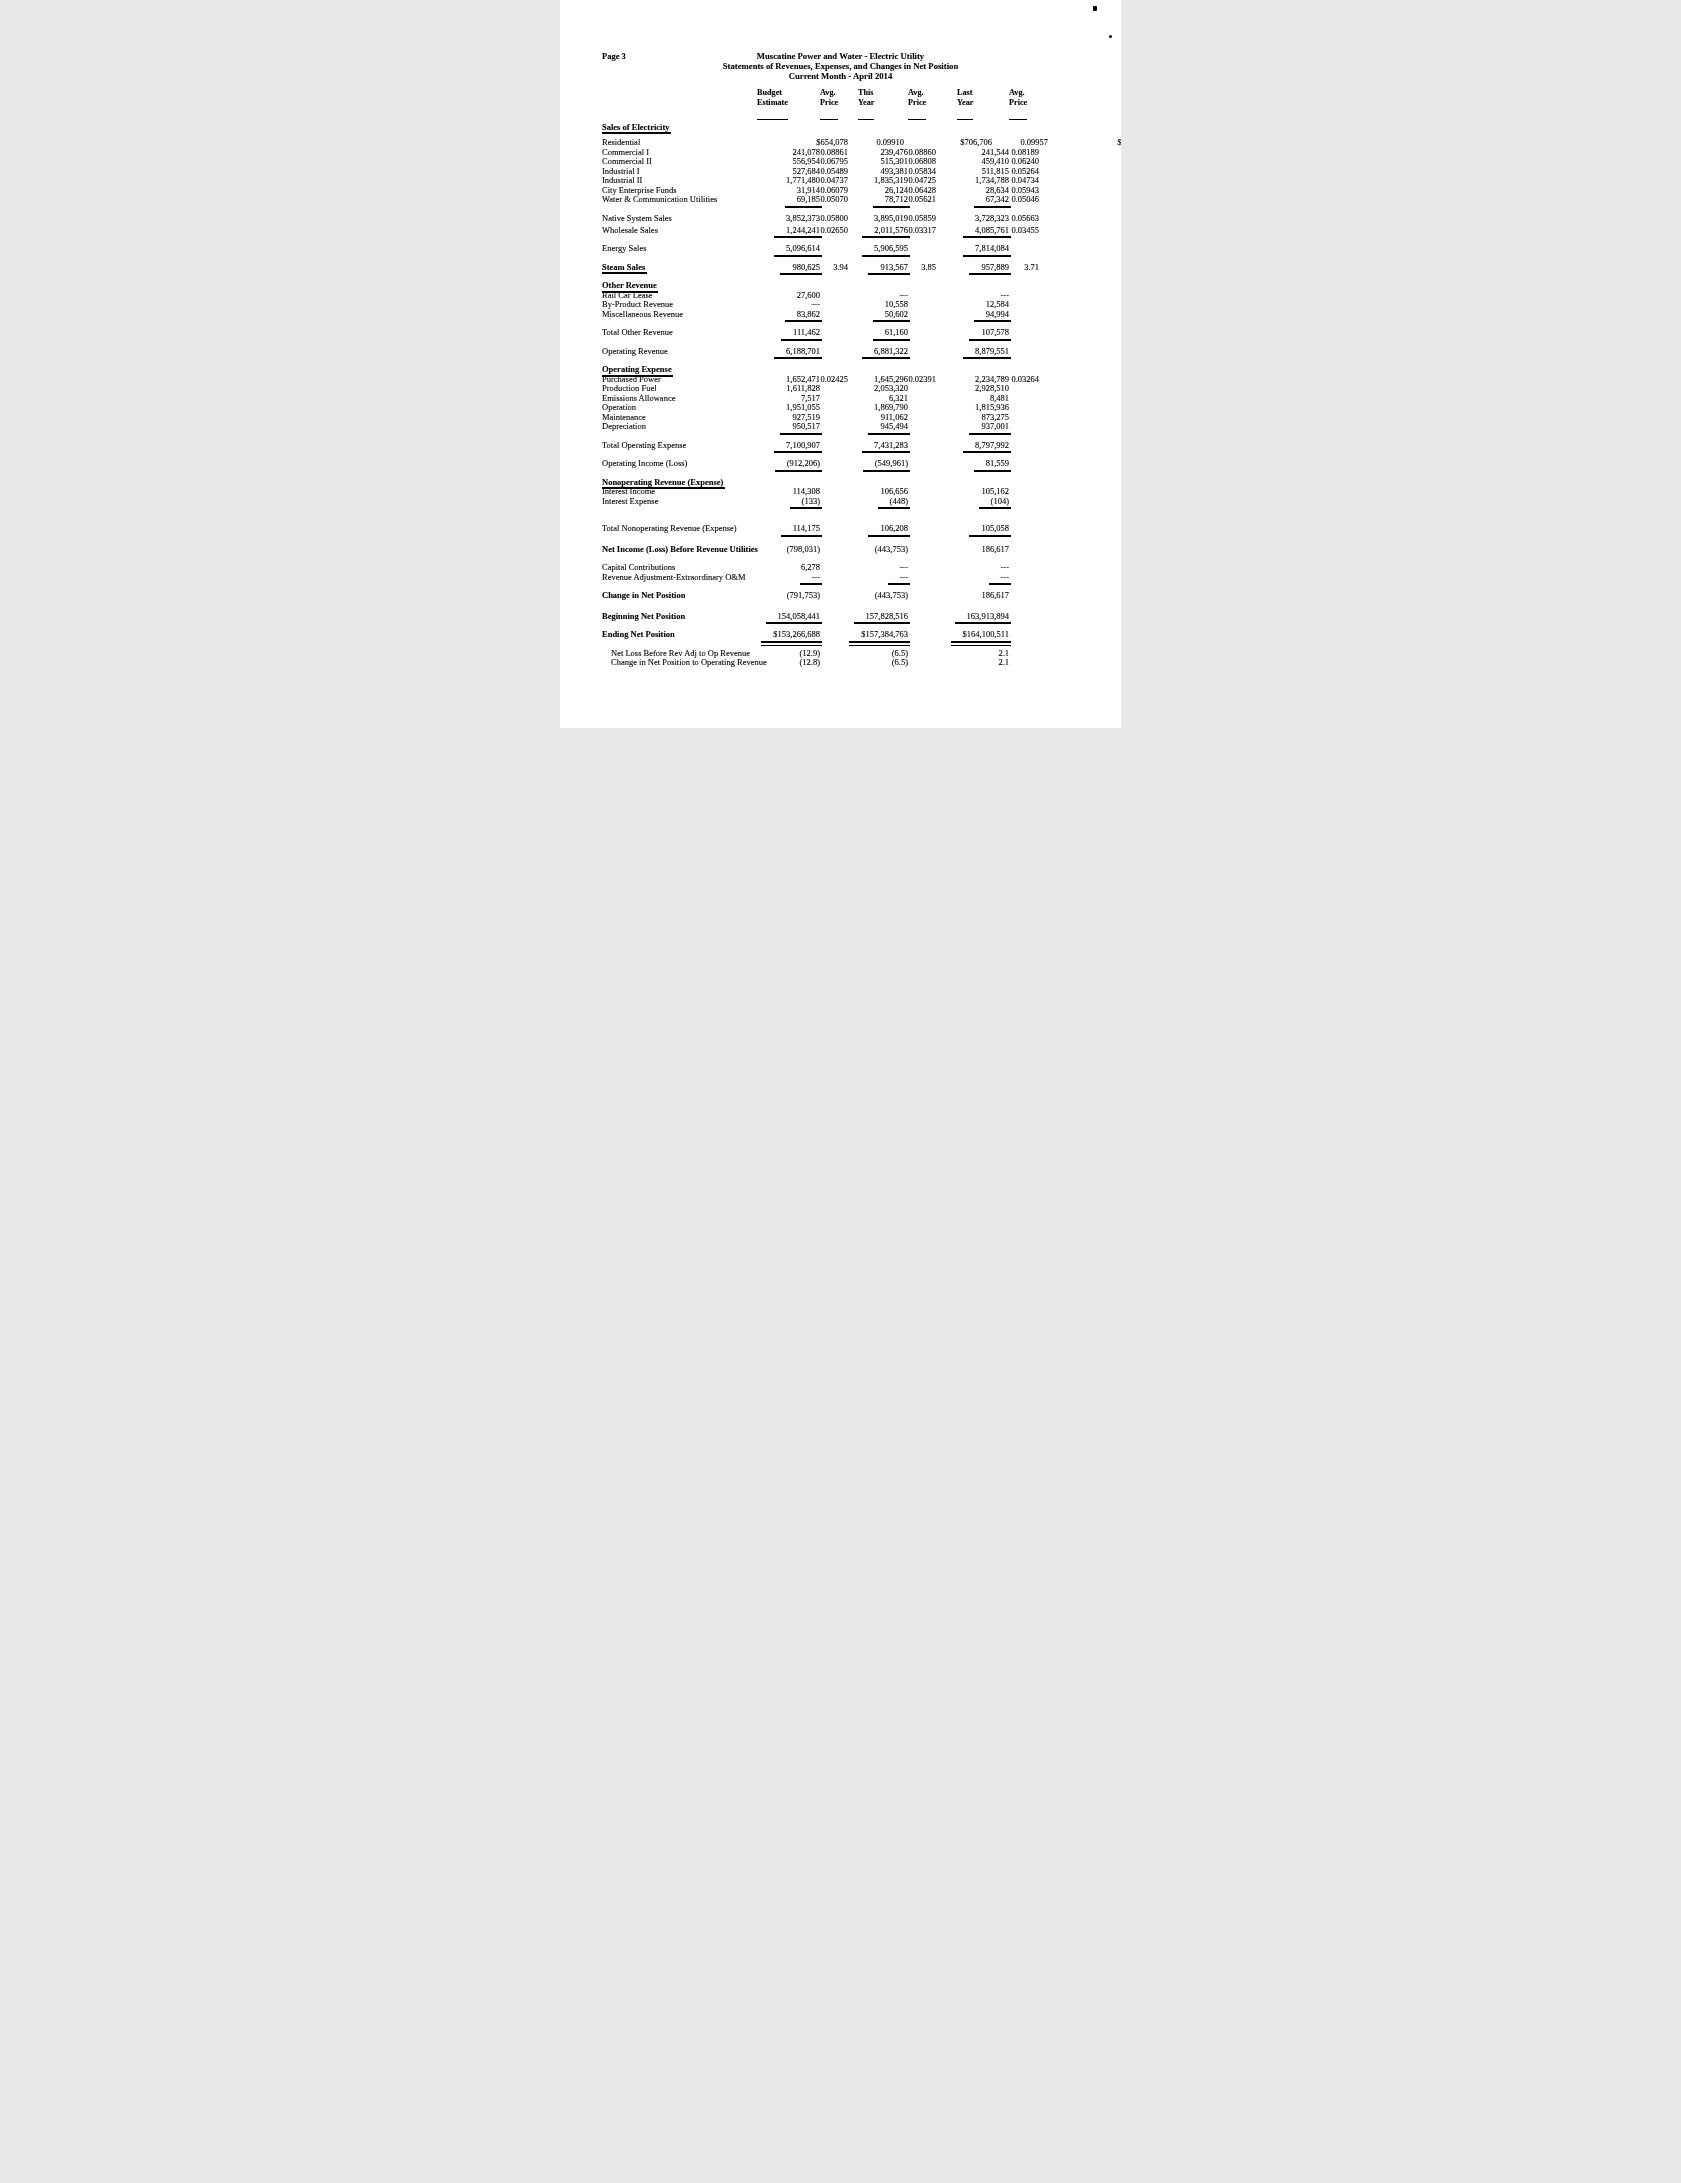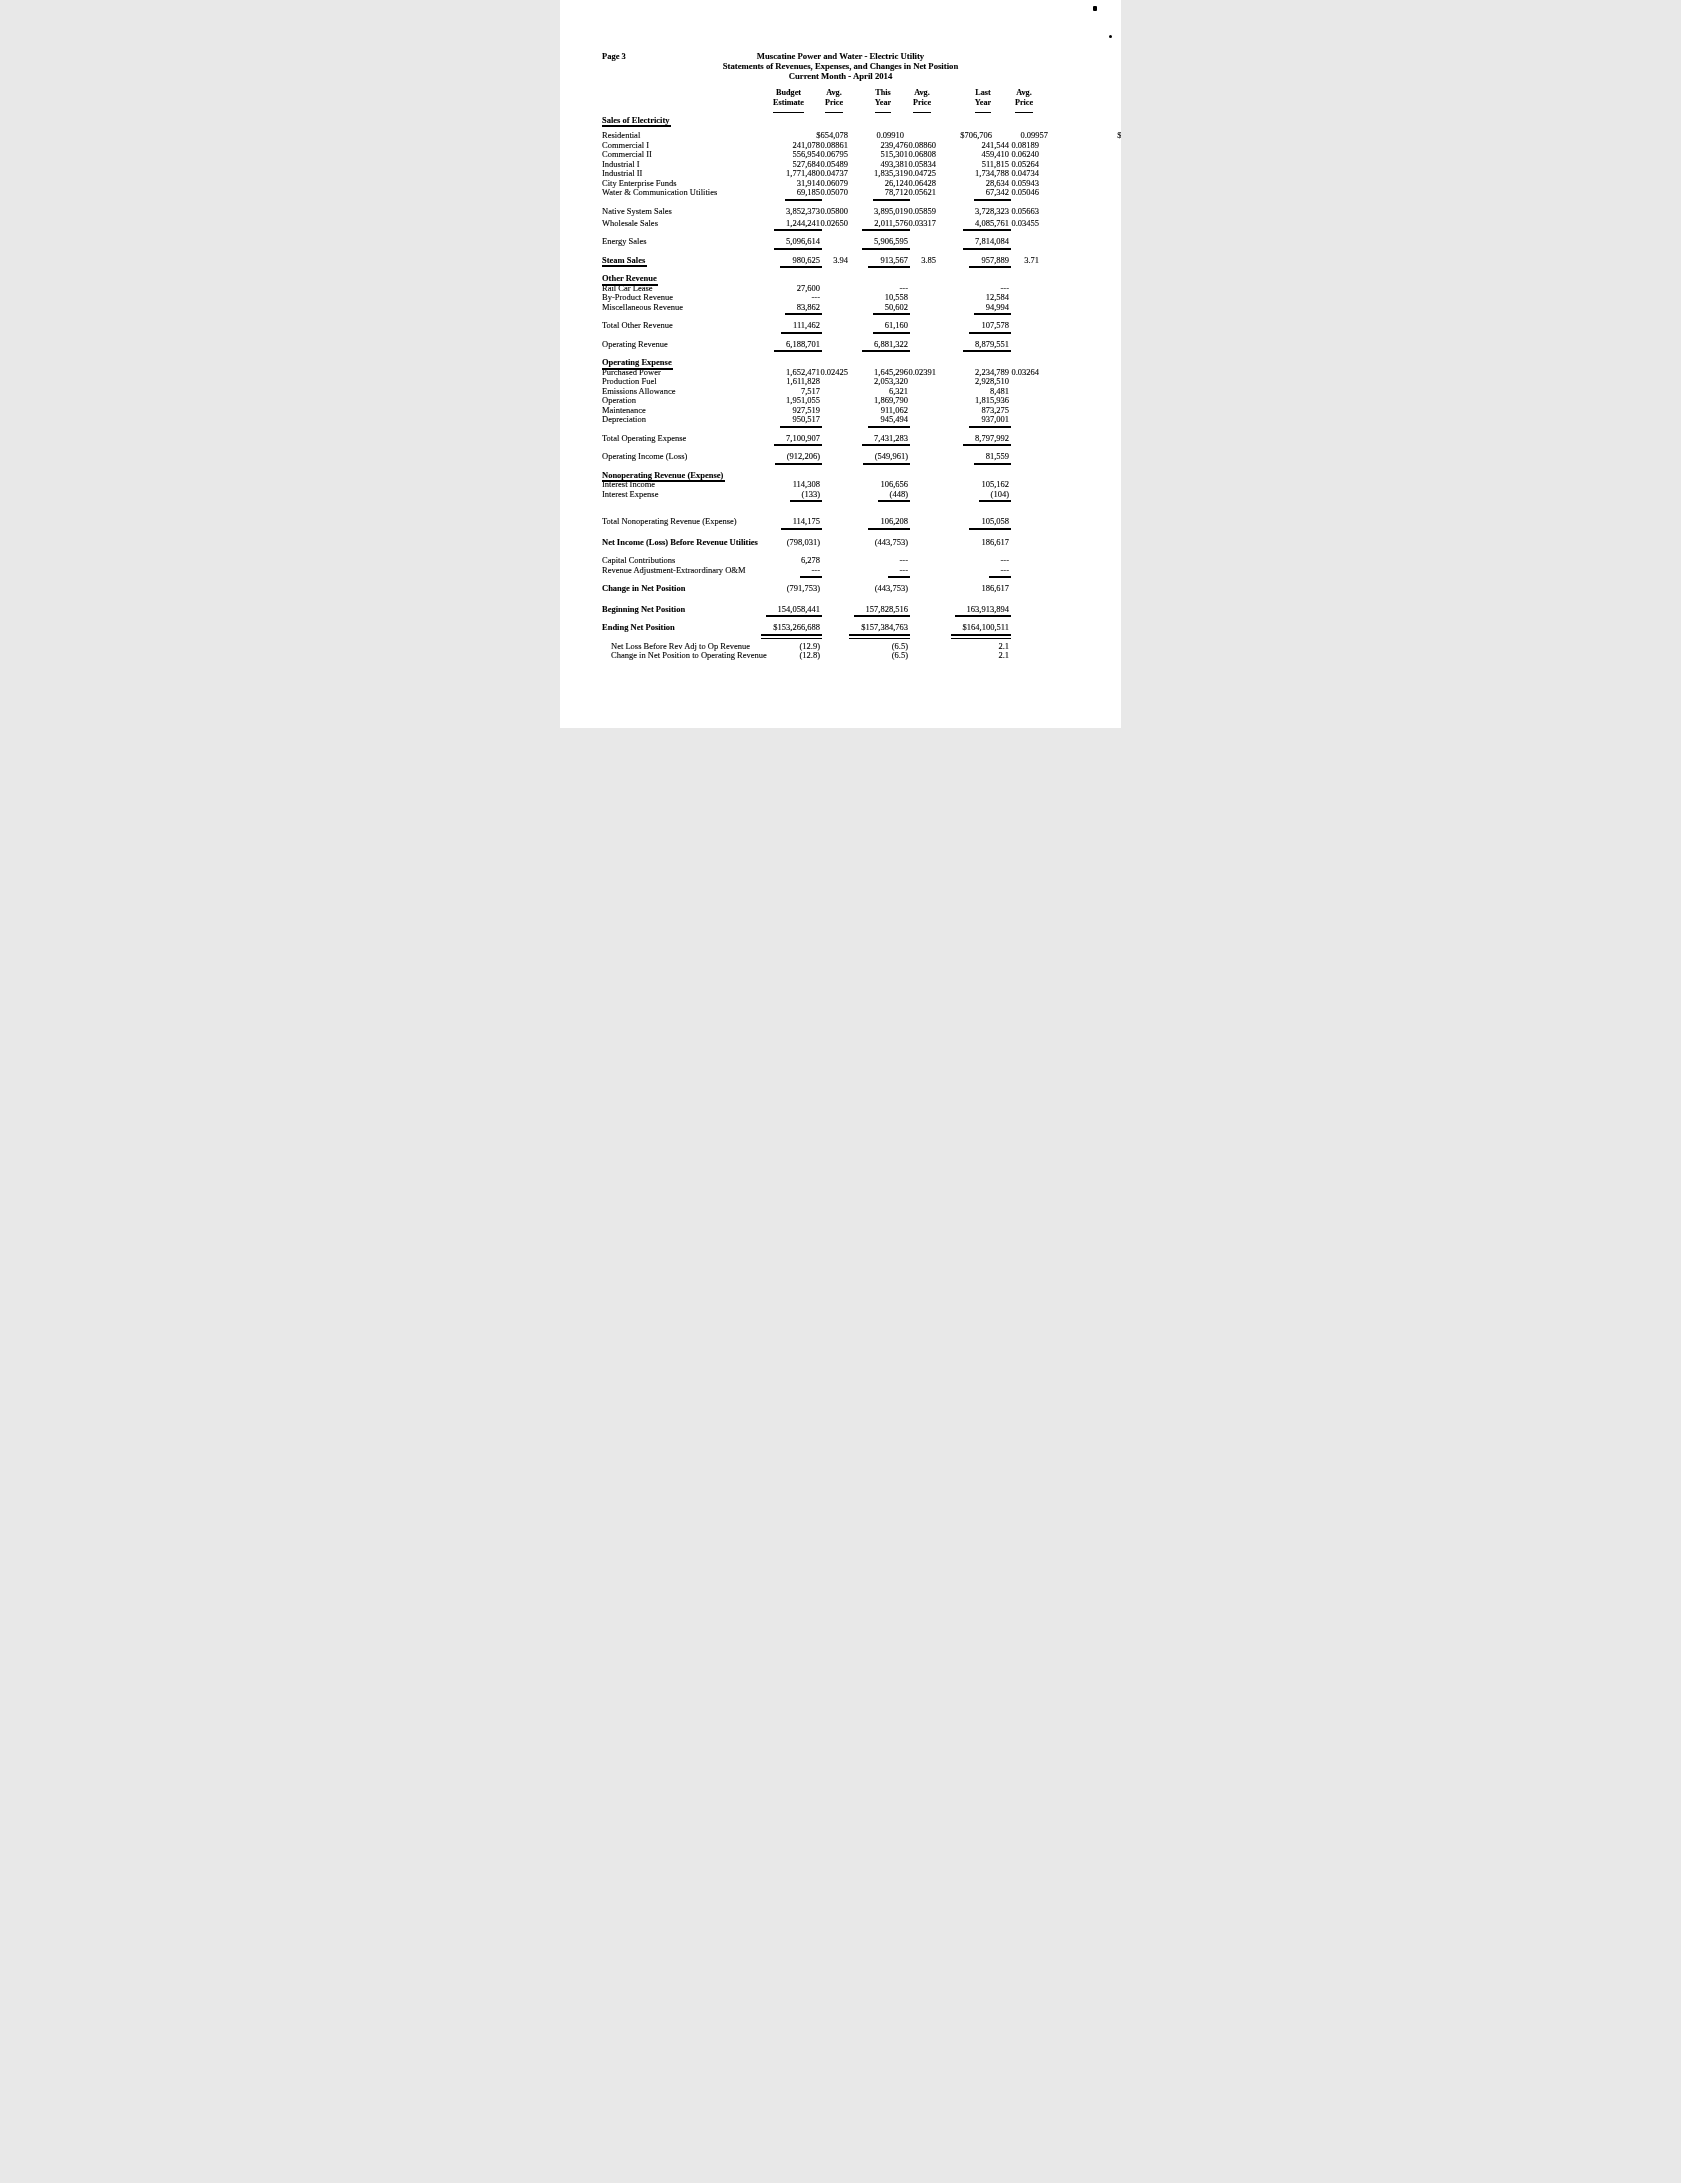--- a/index.html
+++ b/index.html
@@ -56,25 +56,25 @@
   }
   .val{position:relative;display:inline-block;}
   .val.ul::after,.val.dul::after{
     content:"";position:absolute;left:-12px;right:-1.5px;bottom:-3px;height:2px;background:#000;
   }
   .val.dul::before{
     content:"";position:absolute;left:-12px;right:-1.5px;bottom:-6.5px;height:1.5px;background:#000;
   }
   
   .header-row{margin-top:0;}
-  .hcell{text-align:center;font-weight:700;font-size:8.2px;line-height:10px;}
+  .hcell{text-align:left;font-weight:700;font-size:8.2px;line-height:10px;}
   .hcell.h1{padding-left:21px;}
   .hcell.h3{padding-left:10px;}
   .hcell.h5{padding-left:21px;}
-  .hul{display:inline-block;border-bottom:1.5px solid #000;padding-bottom:4px;}
+  .hul{display:inline-block;border-bottom:1.5px solid #000;padding-bottom:11px;}
   
   .gap-xs{margin-top:2.5px;}
   .gap-s{margin-top:6px;gap:28px;}
   .gap-m{margin-top:9px;}
   .gap-l{margin-top:11px;}
   .gap-xl{margin-top:18px;}
   
   .speck1{position:absolute;left:533px;top:5.5px;width:3.5px;height:5.5px;background:#000;border-radius:1px;}
   .speck2{position:absolute;left:549px;top:35px;width:3px;height:3px;background:#000;border-radius:50%;}
 </style>

